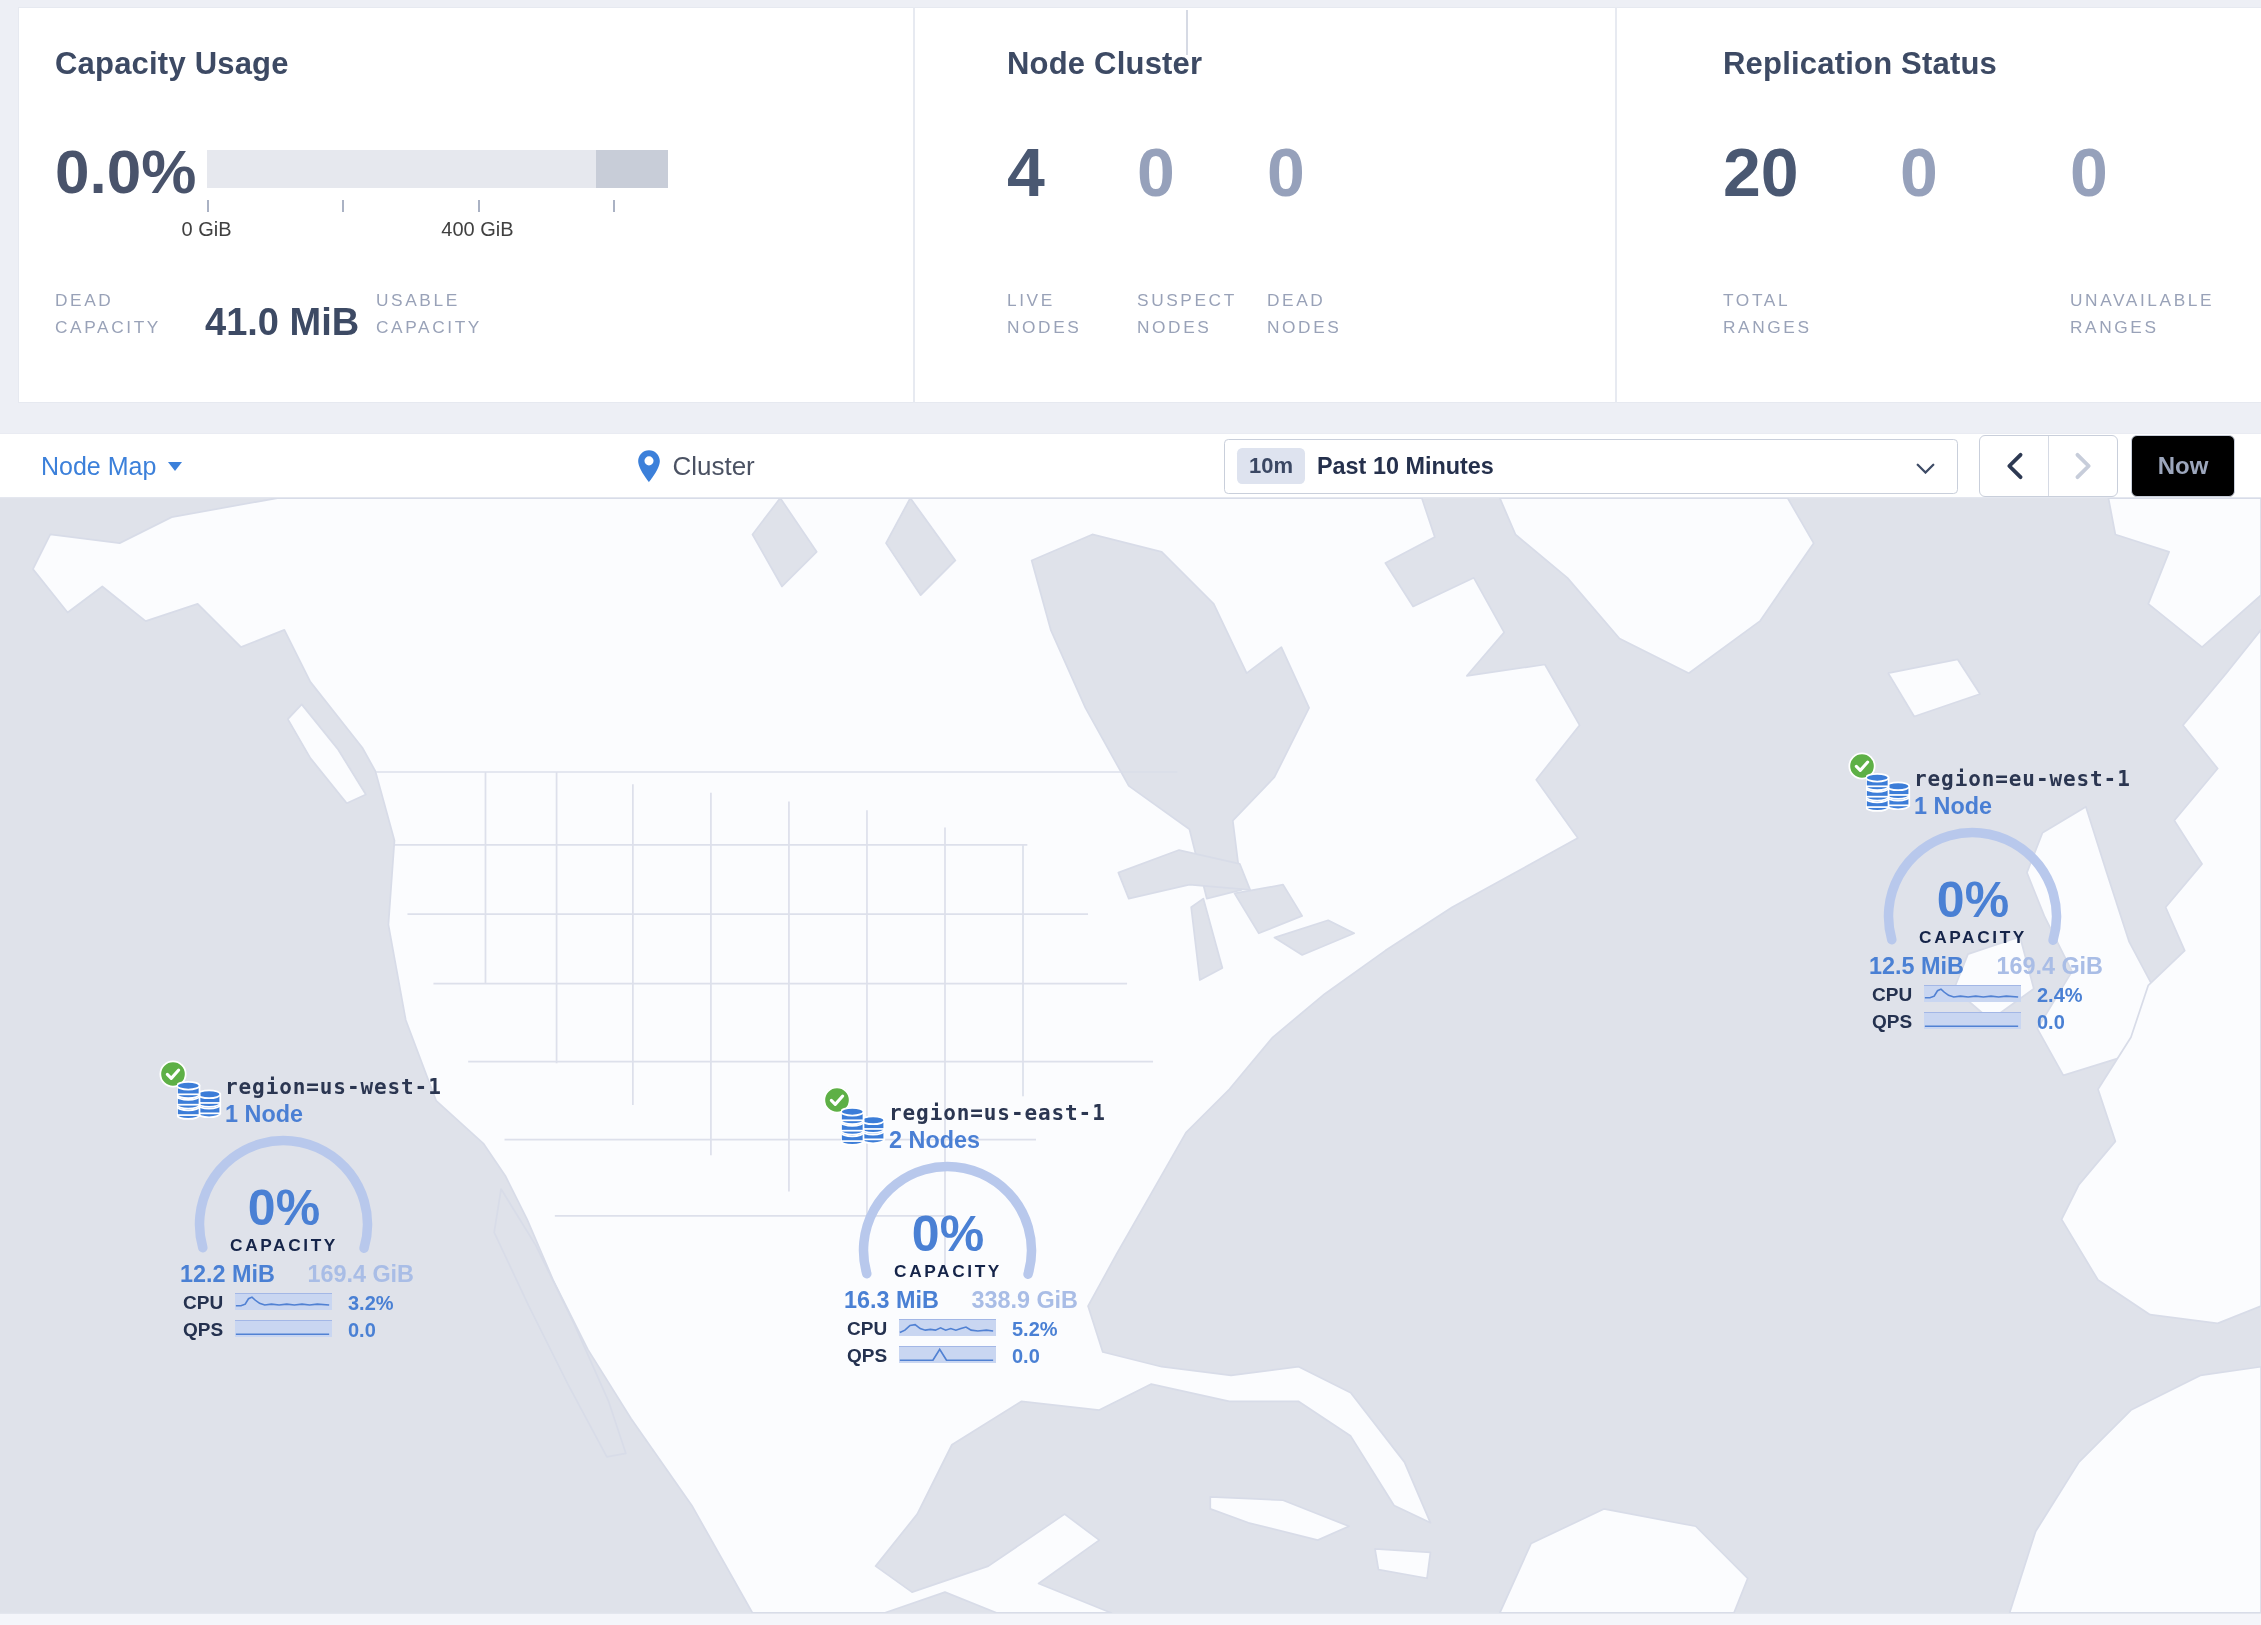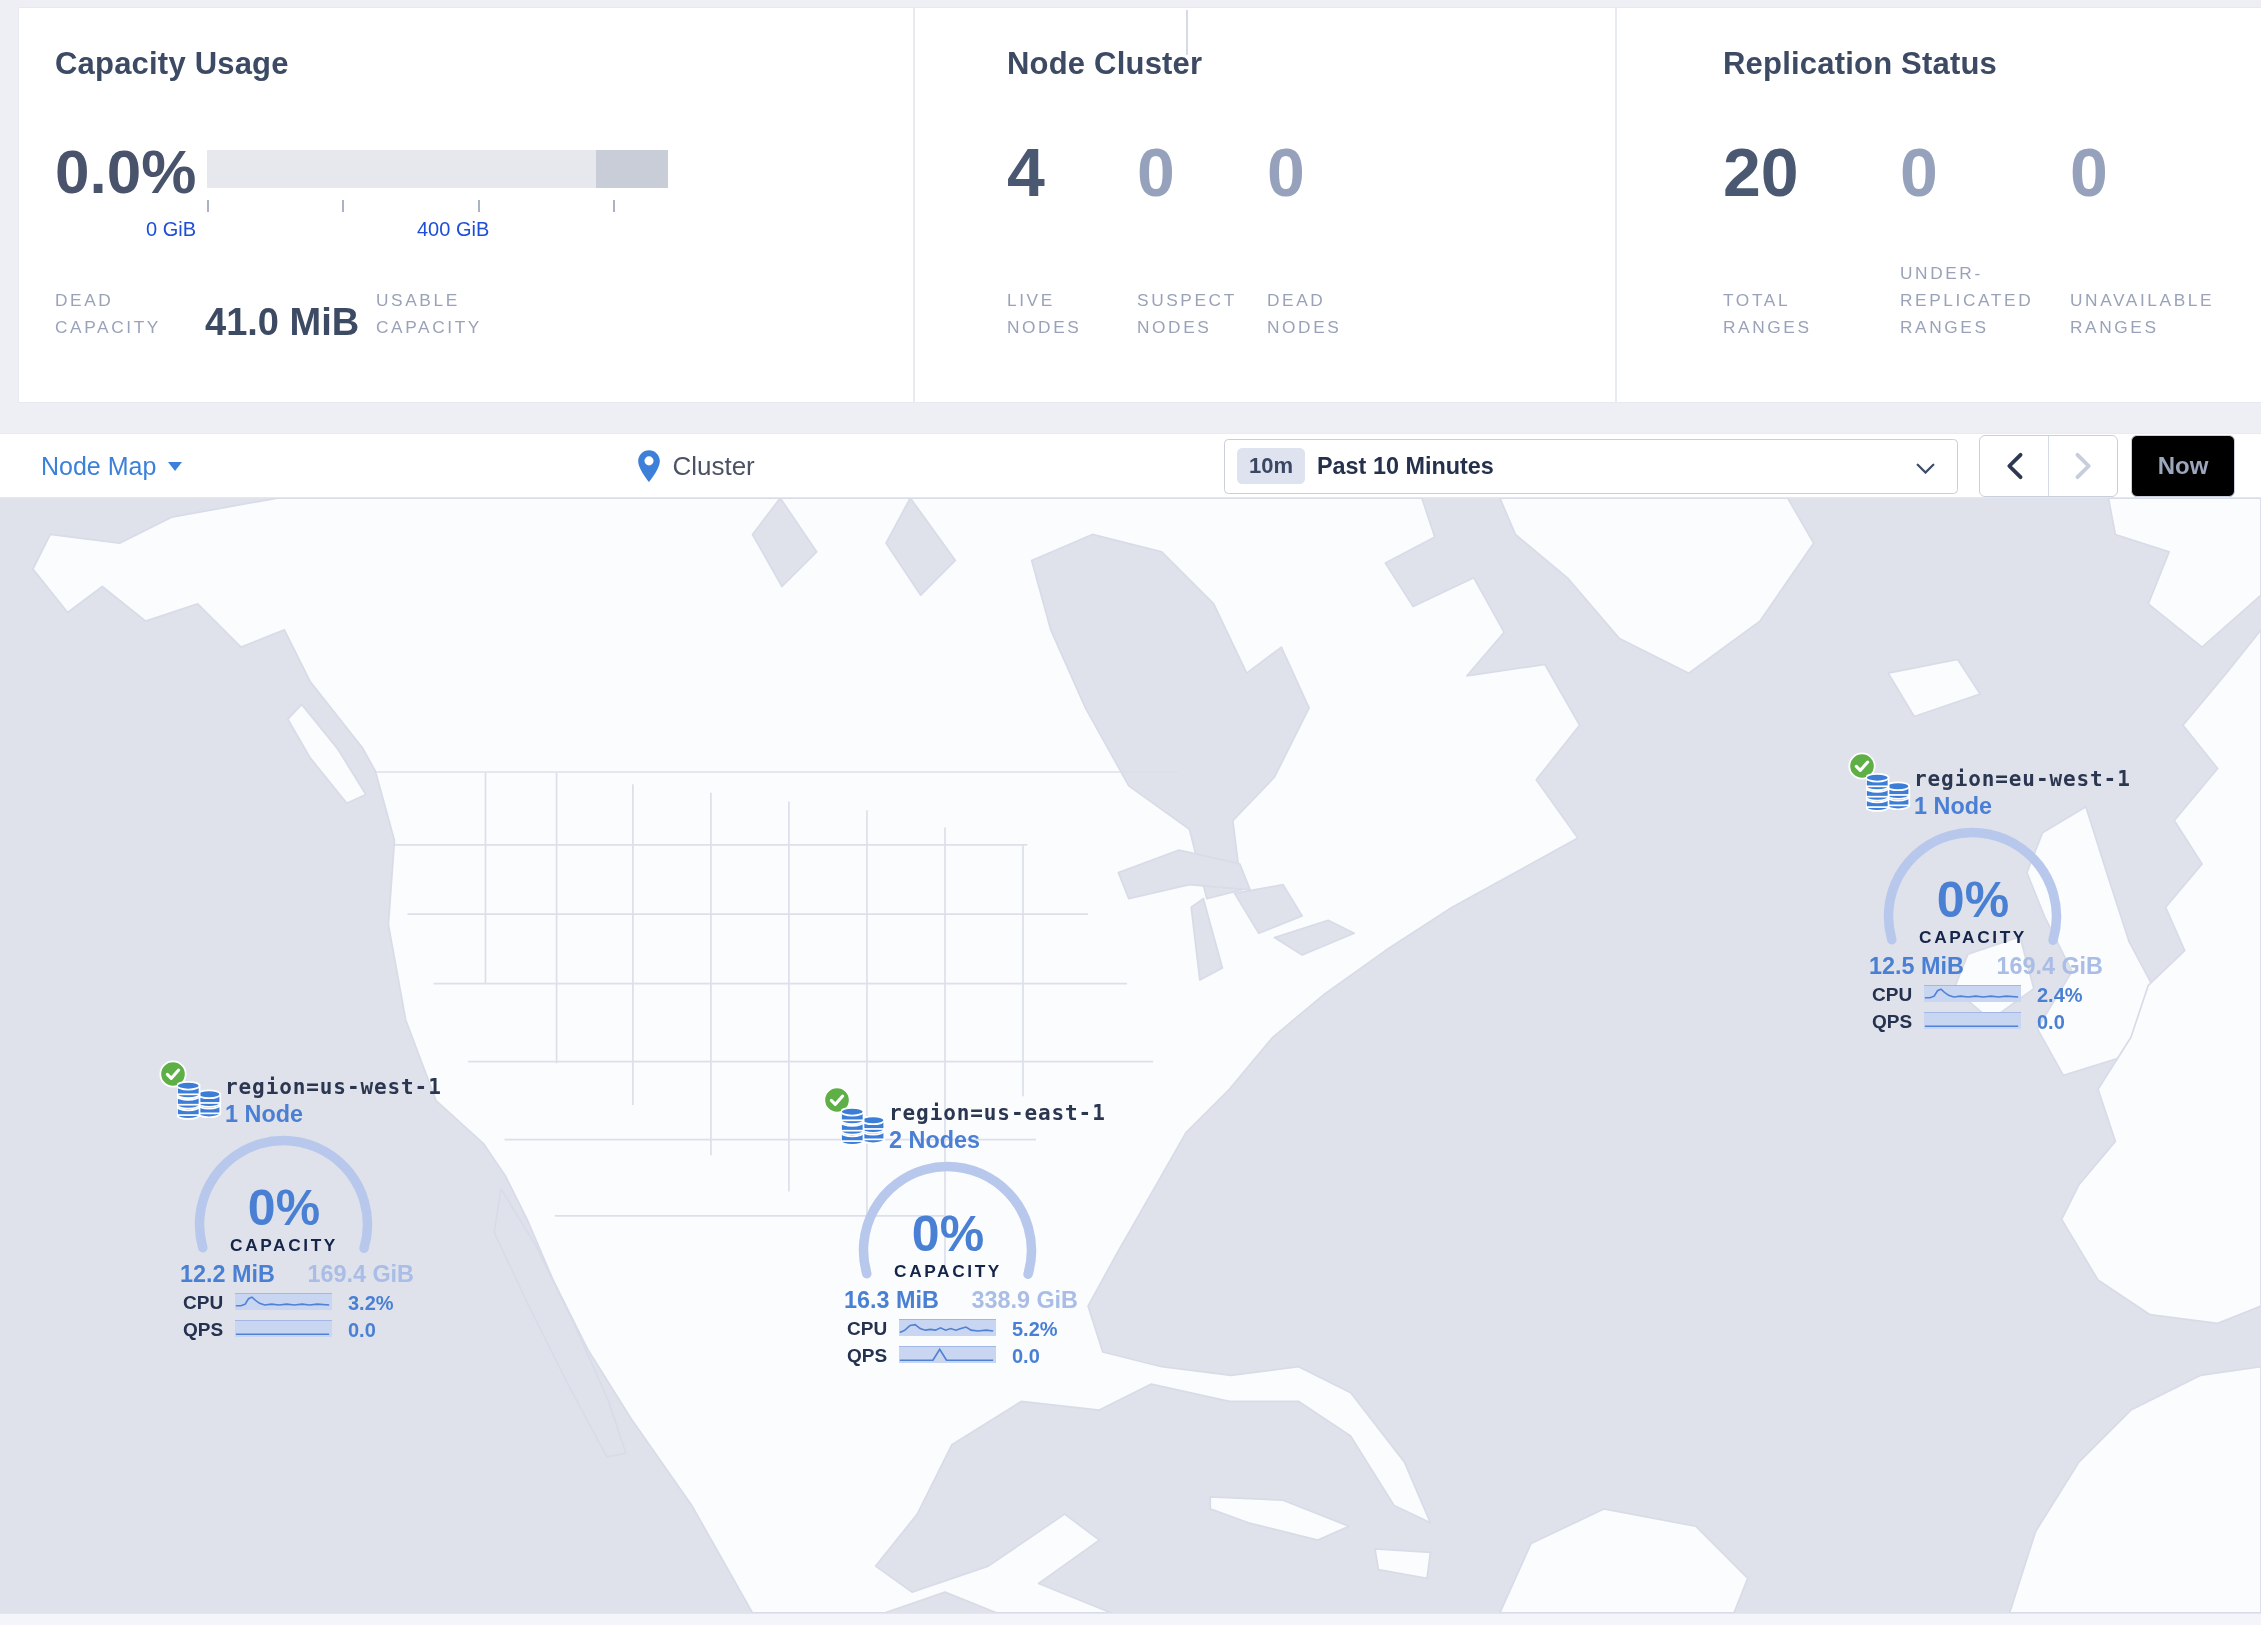--- a/index.html
+++ b/index.html
@@ -18,21 +18,21 @@
   .bignum{font-size:68px;font-weight:700;line-height:73px;color:#4a5872;}
   .bignum.light{color:#96a1bb;}
   .pct-big{font-size:62px;font-weight:700;line-height:64px;color:#49536b;}
   .caps-label{font-size:17.3px;letter-spacing:2.6px;color:#99a2b8;line-height:27px;font-weight:500;}
   .label-anchor{top:225px;height:108px;display:flex;align-items:flex-end;}
   .cap-value{font-size:38px;font-weight:700;color:#3d4a64;line-height:38px;margin-top:20px;}
 
   .bar-track{left:195px;top:149px;width:461px;height:38px;background:#e6e8ee;}
   .bar-dark{position:absolute;left:389px;top:0;width:72px;height:38px;background:#c8cdd8;}
   .bar-tick{top:192px;width:1.7px;height:12px;background:#aab2c4;}
-  .tick-label{top:210px;width:121px;font-size:20px;color:#1d4ed8;}
+  .tick-label{top:210px;width:121px;text-align:center;font-size:20px;color:#404040;}
 
   
   .toolbar{left:0;top:433px;width:2261px;height:65px;background:#ffffff;border-top:0.9px solid #e9ebf2;border-bottom:0.9px solid #e4e7ef;box-sizing:border-box;}
   .view-select{left:41px;top:0;height:65px;display:flex;align-items:center;gap:12px;cursor:pointer;}
   .view-select .lbl{font-size:25px;color:#3c80da;font-weight:500;}
   .caret-down{width:0;height:0;border-left:7.8px solid transparent;border-right:7.8px solid transparent;border-top:9.5px solid #3c80da;}
   .breadcrumb{left:636px;top:0;height:65px;display:flex;align-items:center;gap:10.4px;}
   .breadcrumb .lbl{font-size:26px;color:#4b5263;font-weight:500;}
   .tb-divider{left:1186px;top:10.4px;width:1.7px;height:45px;background:#d6dae4;}
   .time-box{left:1224px;top:439px;width:734px;height:55px;background:#fff;border:1.7px solid #c9cfdb;border-radius:4.3px;box-sizing:border-box;cursor:pointer;}
@@ -101,23 +101,20 @@
   <div class="abs label-anchor" style="left:1248px;">
       <div class="caps-label" style="width:100px;">DEAD NODES</div>
     </div>
 
   <div class="abs stat-title" style="left:1704px;top:38px;">Replication Status</div>
   <div class="abs bignum" style="left:1704px;top:128px;">20</div>
   <div class="abs bignum light" style="left:1881px;top:128px;">0</div>
   <div class="abs bignum light" style="left:2051px;top:128px;">0</div>
   <div class="abs label-anchor" style="left:1704px;">
       <div class="caps-label" style="width:108px;">TOTAL RANGES</div>
-    </div>
-  <div class="abs label-anchor" style="left:1881px;">
-      <div class="caps-label" style="width:170px;">UNDER-REPLICATED RANGES</div>
     </div>
   <div class="abs label-anchor" style="left:2051px;">
       <div class="caps-label" style="width:170px;">UNAVAILABLE RANGES</div>
     </div>
 </div>
 
 <div class="abs sect-divider" style="left:913px;"></div>
 <div class="abs sect-divider" style="left:1615px;"></div>
 
 <div class="abs toolbar">

